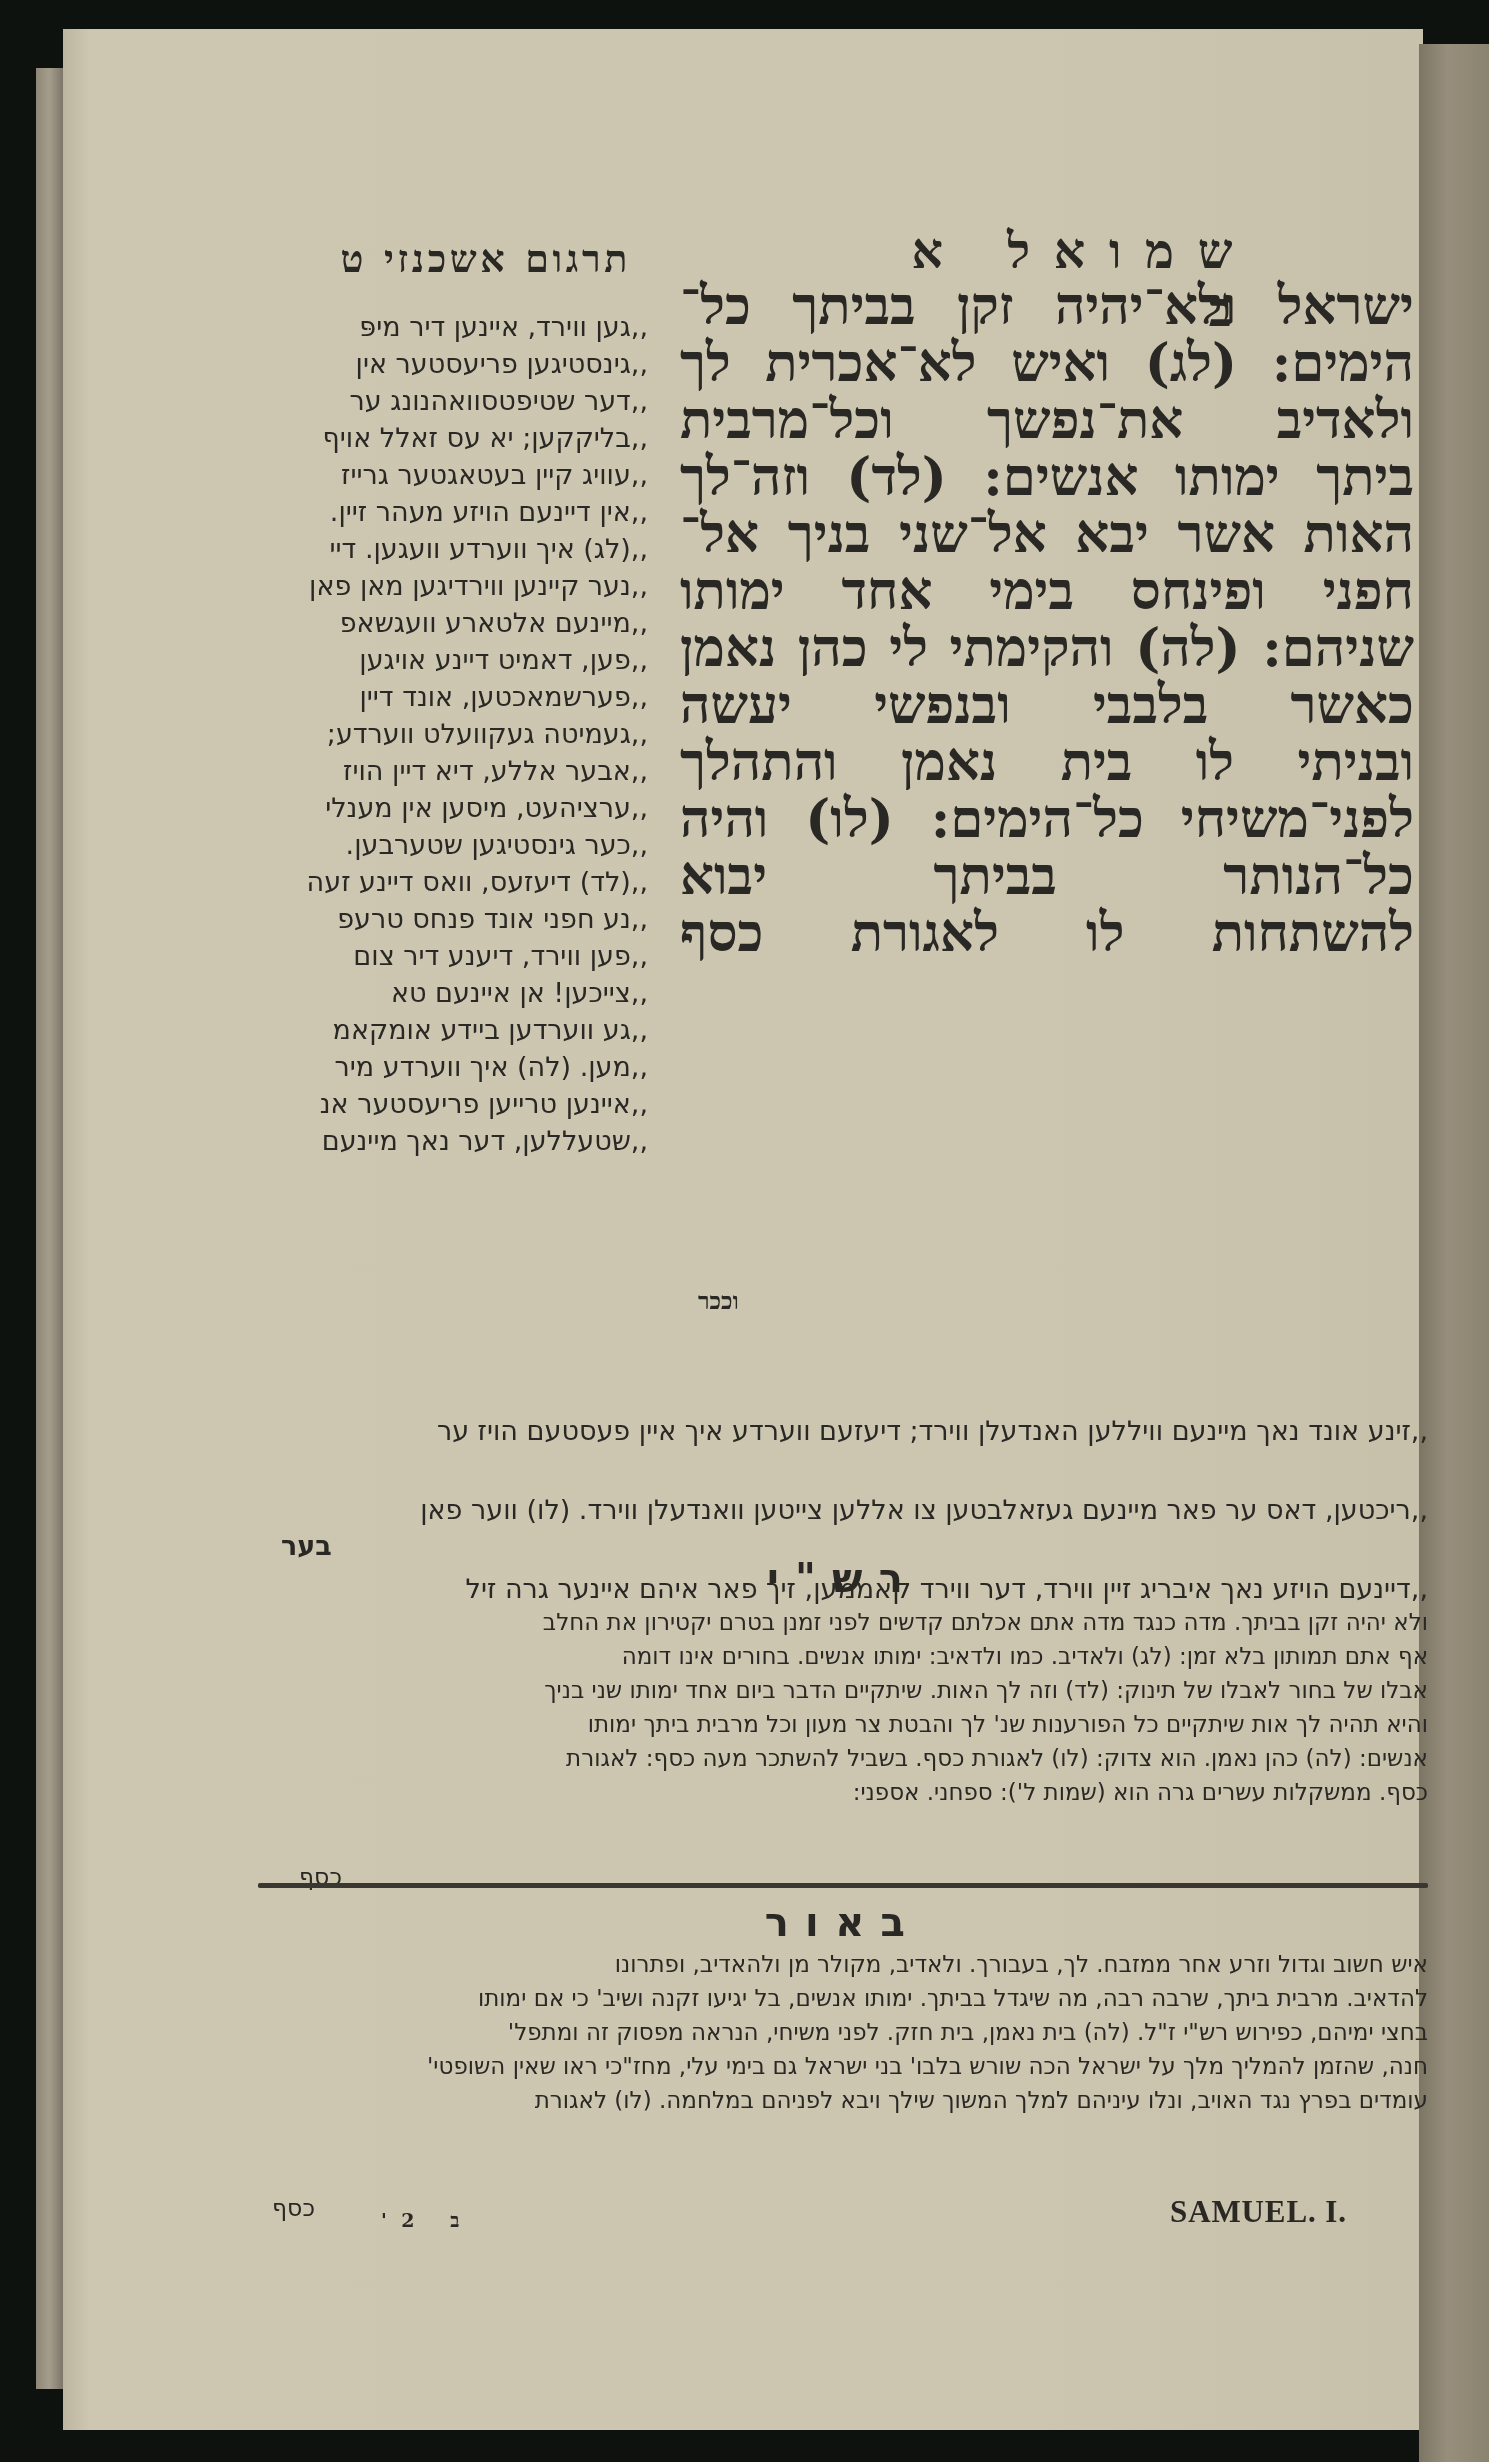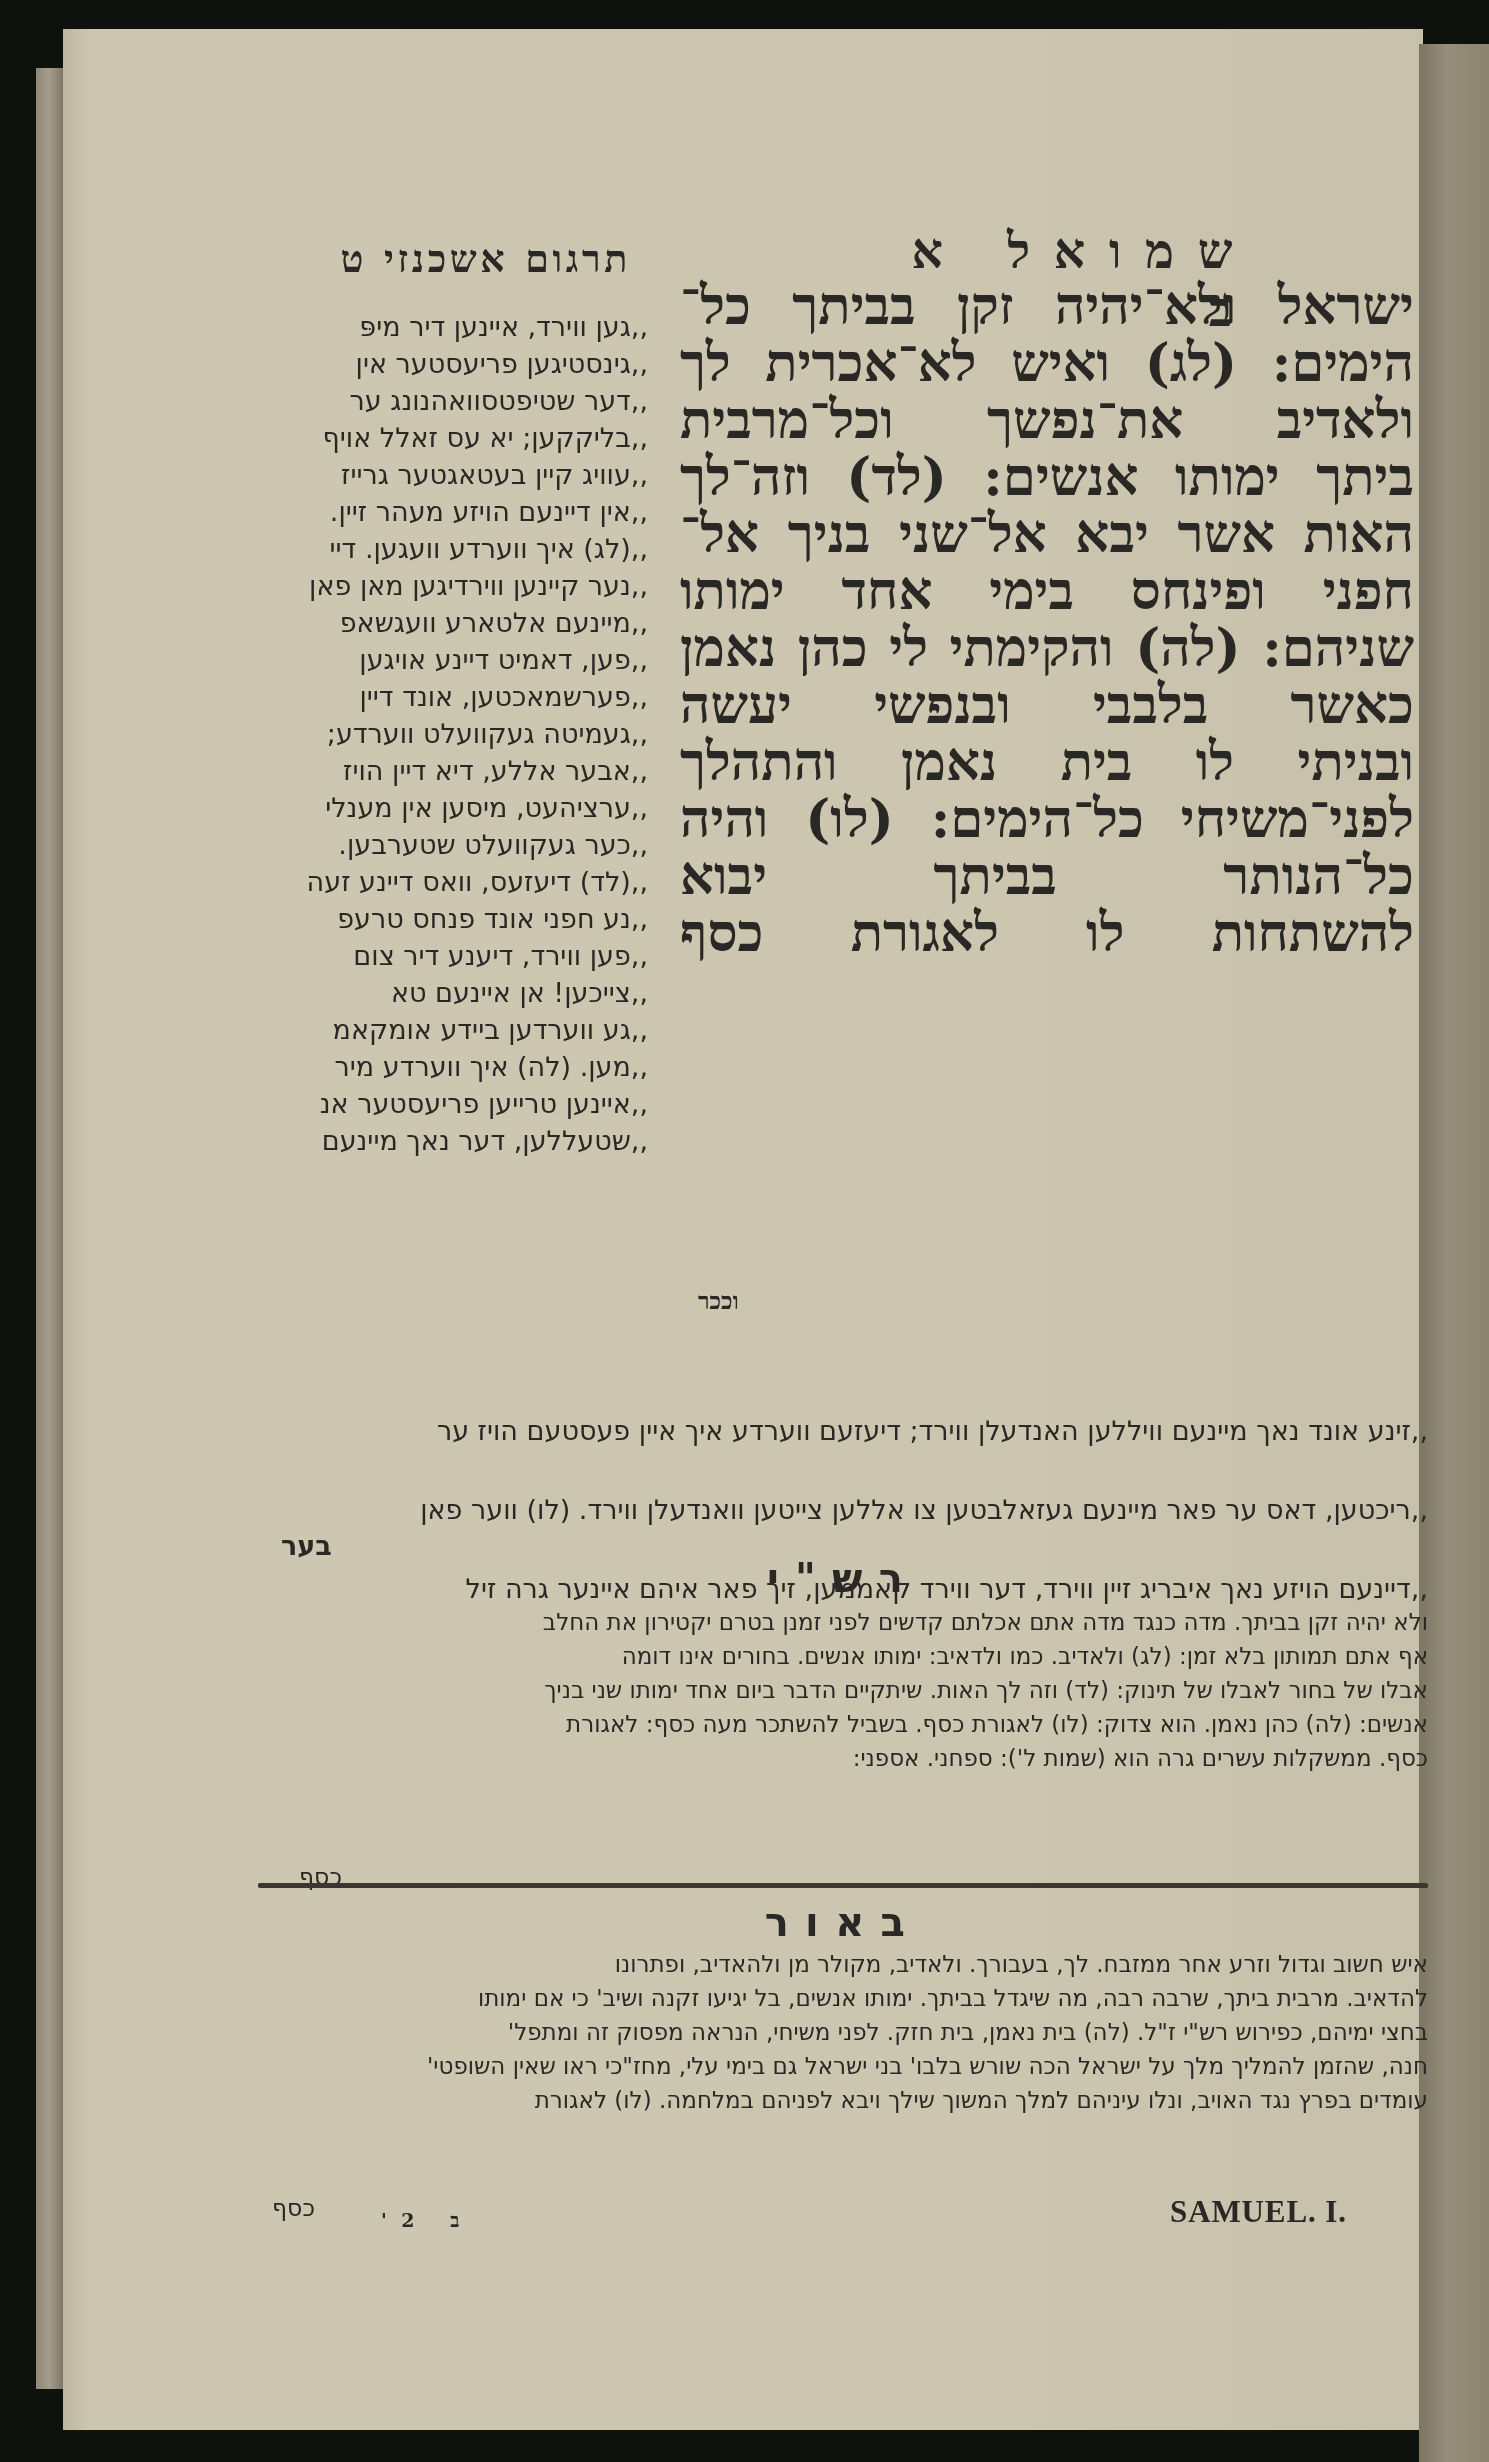--- a/index.html
+++ b/index.html
@@ -109,21 +109,21 @@
   <span class="line">,,עוויג קיין בעטאגטער גרייז</span>
   <span class="line">,,אין דיינעם הויזע מעהר זיין.</span>
   <span class="line">,,(לג) איך ווערדע וועגען. דיי</span>
   <span class="line">,,נער קיינען ווירדיגען מאן פאן</span>
   <span class="line">,,מיינעם אלטארע וועגשאפ</span>
   <span class="line">,,פען, דאמיט דיינע אויגען</span>
   <span class="line">,,פערשמאכטען, אונד דיין</span>
   <span class="line">,,געמיטה געקוועלט ווערדע;</span>
   <span class="line">,,אבער אללע, דיא דיין הויז</span>
   <span class="line">,,ערציהעט, מיסען אין מענלי</span>
-  <span class="line">,,כער געקוועלט שטערבען.</span>
+  <span class="line">,,כער גינסטיגען שטערבען.</span>
   <span class="line">,,(לד) דיעזעס, וואס דיינע זעה</span>
   <span class="line">,,נע חפני אונד פנחס טרעפ</span>
   <span class="line">,,פען ווירד, דיענע דיר צום</span>
   <span class="line">,,צייכען! אן איינעם טא</span>
   <span class="line">,,גע ווערדען ביידע אומקאמ</span>
   <span class="line">,,מען. (לה) איך ווערדע מיר</span>
   <span class="line">,,איינען טרייען פריעסטער אנ</span>
   <span class="line">,,שטעללען, דער נאך מיינעם</span>
 </div>
 
@@ -132,20 +132,21 @@
   <span class="line">,,ריכטען, דאס ער פאר מיינעם געזאלבטען צו אללען צייטען וואנדעלן ווירד. (לו) ווער פאן</span>
   <span class="line">,,דיינעם הויזע נאך איבריג זיין ווירד, דער ווירד קאממען, זיך פאר איהם איינער גרה זיל</span>
 </div>
 <div class="catch-targum rtl">בער</div>
 
 <div class="sec-title rashi-title rtl">רש"י</div>
 <div class="rashi rtl">
   <span class="line">ולא יהיה זקן בביתך. מדה כנגד מדה אתם אכלתם קדשים לפני זמנן בטרם יקטירון את החלב</span>
   <span class="line">אף אתם תמותון בלא זמן: (לג) ולאדיב. כמו ולדאיב: ימותו אנשים. בחורים אינו דומה</span>
   <span class="line">אבלו של בחור לאבלו של תינוק: (לד) וזה לך האות. שיתקיים הדבר ביום אחד ימותו שני בניך</span>
+  <span class="line">והיא תהיה לך אות שיתקיים כל הפורענות שנ' לך והבטת צר מעון וכל מרבית ביתך ימותו</span>
   <span class="line">אנשים: (לה) כהן נאמן. הוא צדוק: (לו) לאגורת כסף. בשביל להשתכר מעה כסף: לאגורת</span>
   <span class="line">כסף. ממשקלות עשרים גרה הוא (שמות ל'): ספחני. אספני:</span>
 </div>
 <div class="catch-rashi rtl">כסף</div>
 
 <div class="rule"></div>
 
 <div class="sec-title biur-title rtl">באור</div>
 <div class="biur rtl">
   <span class="line">איש חשוב וגדול וזרע אחר ממזבח. לך, בעבורך. ולאדיב, מקולר מן ולהאדיב, ופתרונו</span>

